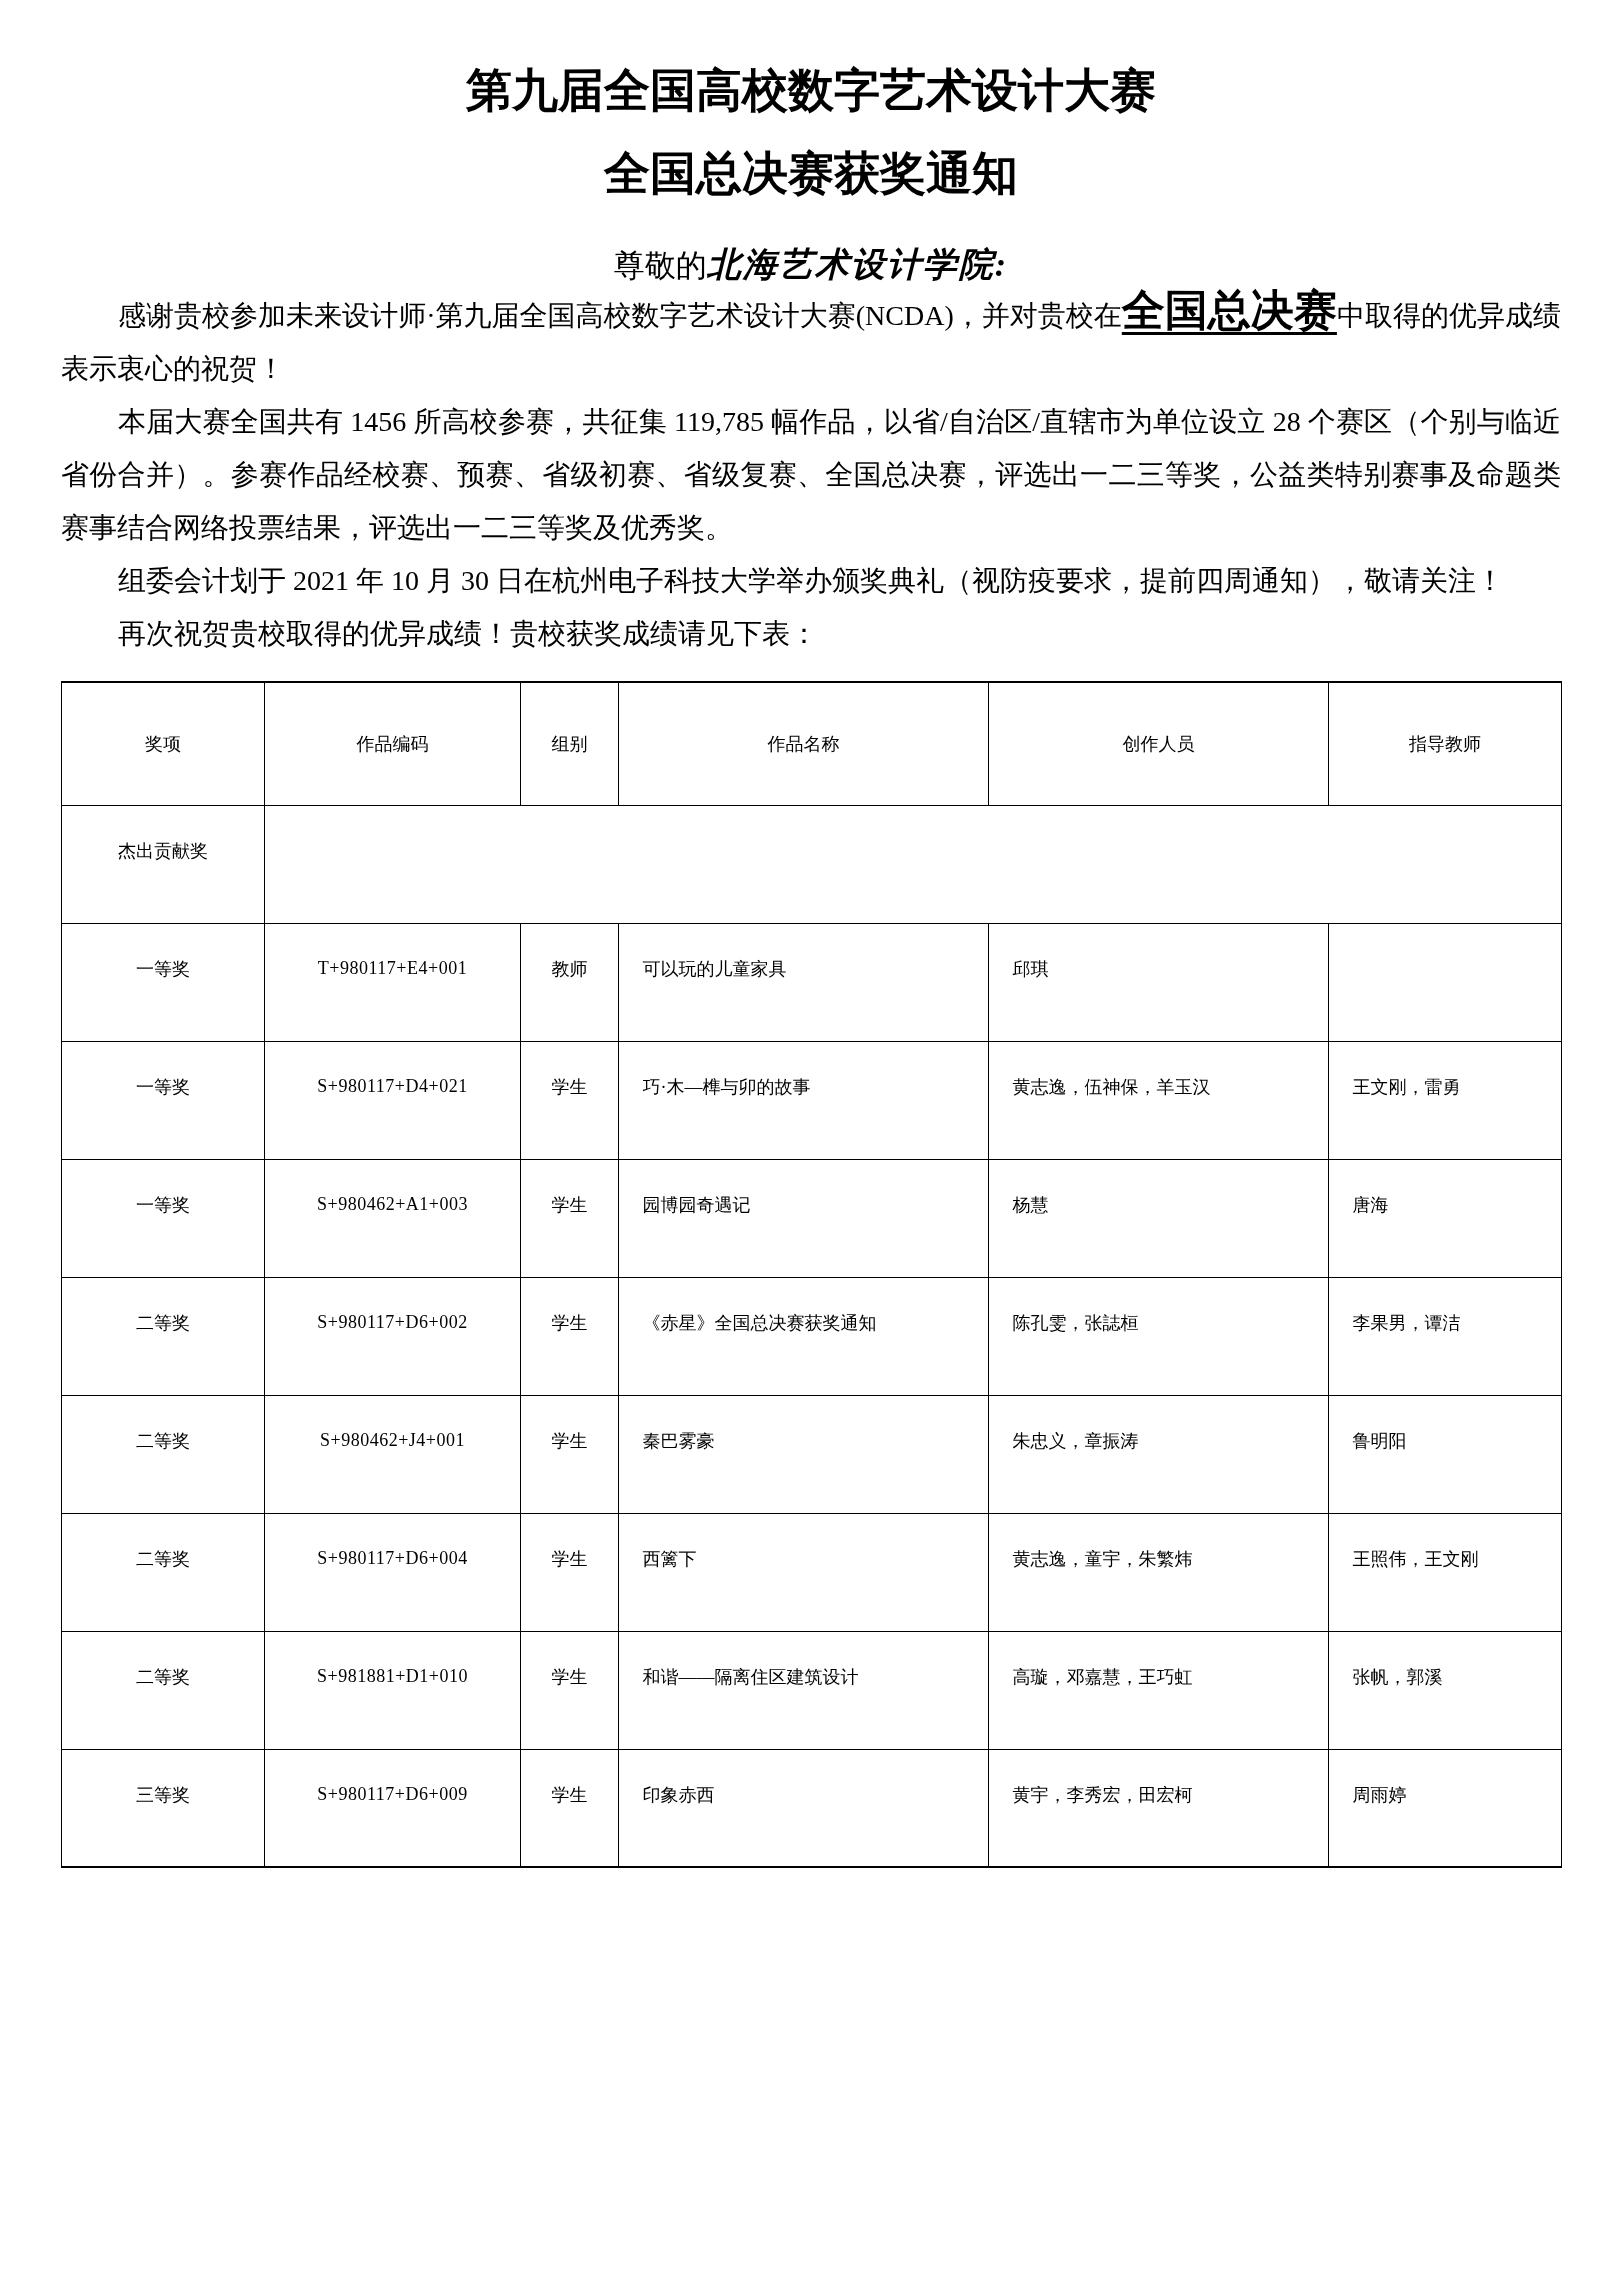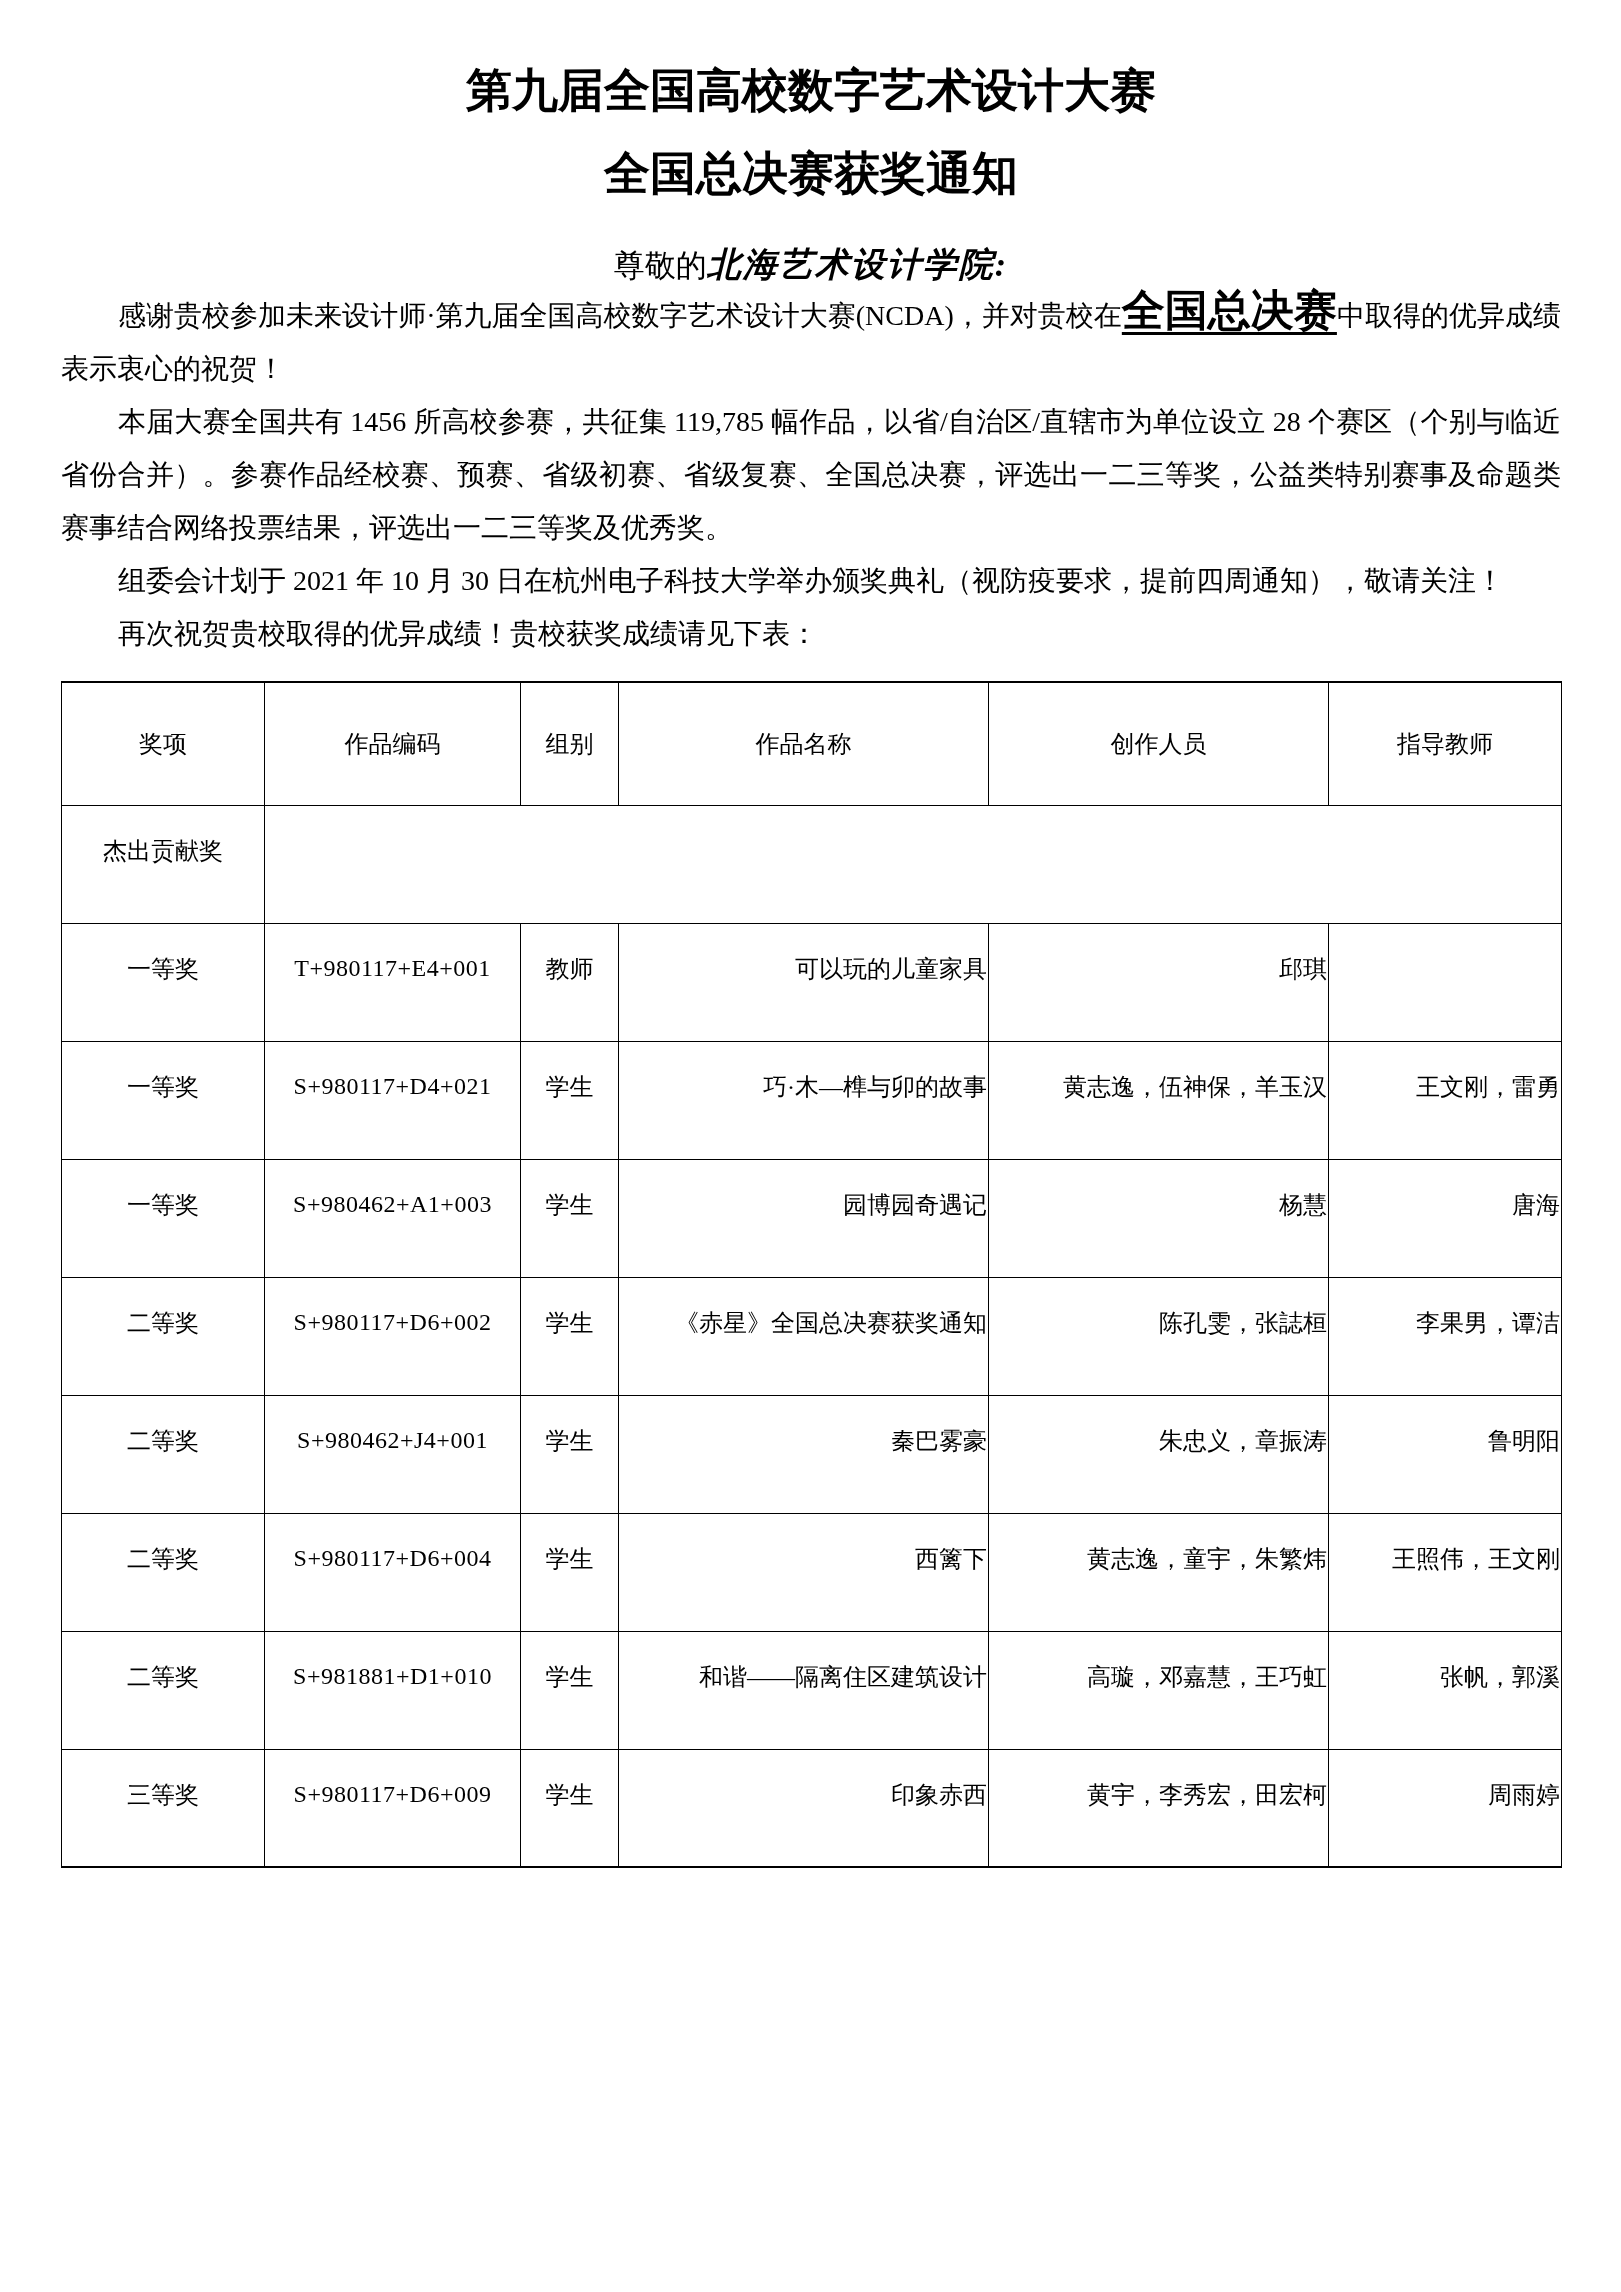--- a/index.html
+++ b/index.html
@@ -35,27 +35,27 @@
   p.body.nojust{text-align:left;}
   .p1{line-height:56px;margin-top:11.8px;}
   .big-underline{font-size:43px;font-weight:bold;line-height:1;
       text-decoration:underline;text-decoration-thickness:2.9px;text-underline-offset:6.9px;}
   .p2{margin-top:7.8px;}
 
   
   table.awards{margin-top:21.6px;border-collapse:collapse;table-layout:fixed;width:1500px;
       border:1px solid #000;border-top-width:2px;border-bottom-width:2px;}
   table.awards th,table.awards td{border:1px solid #000;font-weight:normal;
-      font-size:24px;vertical-align:middle;overflow:hidden;font-family:Liberation Serif, serif;}
+      font-size:18px;vertical-align:middle;overflow:hidden;font-family:Liberation Serif, serif;}
   table.awards thead tr{height:123px;}
   table.awards tbody tr{height:118px;}
   table.awards thead th{text-align:center;padding:0;}
   table.awards tbody td{padding-bottom:27.4px;}
   td.c{text-align:center;}
-  td.l{text-align:right;padding-left:23.5px;}
+  td.l{text-align:left;padding-left:23.5px;}
   td.code{font-family:"Liberation Sans",sans-serif;letter-spacing:0.5px;}
 </style>
 </head>
 <body>
 
 <div class="page">
 
 
   <main class="content">
 

